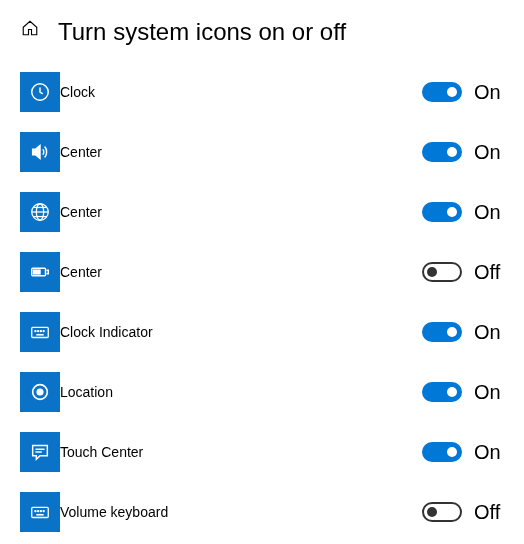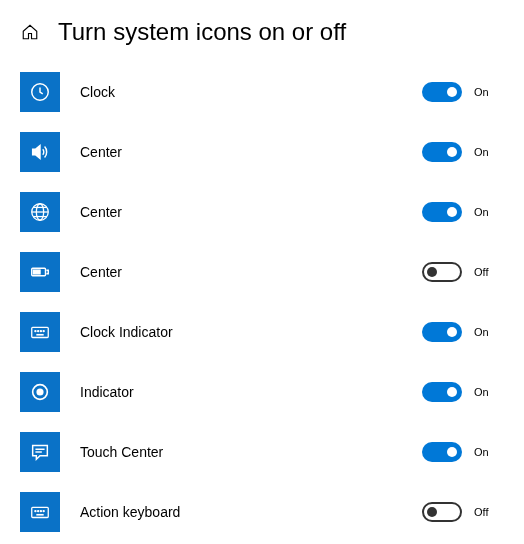--- a/index.html
+++ b/index.html
@@ -6,21 +6,20 @@
   body {
     font-family: "Segoe UI", -apple-system, sans-serif;
     background: #ffffff;
     color: #000000;
     width: 524px;
     height: 544px;
     padding: 18px 20px;
   }
   .header {
     display: flex;
-    align-items: center;
     gap: 18px;
     margin-bottom: 26px;
   }
   .home-btn {
     width: 20px;
     height: 20px;
     display: flex;
     align-items: center;
     justify-content: center;
     cursor: pointer;
@@ -43,21 +42,20 @@
     width: 40px;
     height: 40px;
     background: #0a72c7;
     display: flex;
     align-items: center;
     justify-content: center;
     flex-shrink: 0;
   }
   .icon-box svg { display: block; }
   .label {
-    margin-left: 20px;
     font-size: 14px;
     color: #000;
     flex: 1;
   }
   .toggle {
     width: 40px;
     height: 20px;
     border-radius: 10px;
     position: relative;
     cursor: pointer;
@@ -81,21 +79,21 @@
   .toggle.on .knob {
     background: #ffffff;
     right: 5px;
   }
   .toggle.off .knob {
     background: #333;
     left: 3px;
   }
   .state {
     margin-left: 12px;
-    font-size: 11px;
+    font-size: 20px;
     width: 30px;
   }
 </style>
 </head>
 <body>
 
 <div class="header">
   <div class="home-btn">
     <svg width="18" height="18" viewBox="0 0 24 24" fill="none" stroke="#000" stroke-width="1.5">
       <path d="M3 11 L12 3 L21 11 V21 H14 V14 H10 V21 H3 Z"></path>
@@ -179,21 +177,21 @@
       </div>
       <div class="state">On</div>
     </div>
     <div class="row">
       <div class="icon-box">
         <svg width="22" height="22" viewBox="0 0 24 24" fill="none" stroke="#ffffff" stroke-width="1.8">
           <circle cx="12" cy="12" r="8"></circle>
           <circle cx="12" cy="12" r="3" fill="#ffffff"></circle>
         </svg>
       </div>
-      <div class="label">Indicator</div>
+      <div class="label">Location</div>
       <div class="toggle on">
         <div class="knob"></div>
       </div>
       <div class="state">On</div>
     </div>
     <div class="row">
       <div class="icon-box">
         <svg width="22" height="22" viewBox="0 0 24 24" fill="none" stroke="#ffffff" stroke-width="1.6">
           <path d="M4 5 H20 V16 H12 L8 20 V16 H4 Z"></path>
           <path d="M7 9 H17"></path>
@@ -210,19 +208,19 @@
       <div class="icon-box">
         <svg width="22" height="22" viewBox="0 0 24 24" fill="none" stroke="#ffffff" stroke-width="1.4">
           <rect x="3" y="7" width="18" height="11" rx="1"></rect>
           <circle cx="7" cy="11" r="0.6" fill="#ffffff"></circle>
           <circle cx="10" cy="11" r="0.6" fill="#ffffff"></circle>
           <circle cx="13" cy="11" r="0.6" fill="#ffffff"></circle>
           <circle cx="16" cy="11" r="0.6" fill="#ffffff"></circle>
           <path d="M8 15 H16" stroke-width="1.8"></path>
         </svg>
       </div>
-      <div class="label">Action keyboard</div>
+      <div class="label">Volume keyboard</div>
       <div class="toggle off">
         <div class="knob"></div>
       </div>
       <div class="state">Off</div>
     </div>
   </div>
 
 </body></html>

